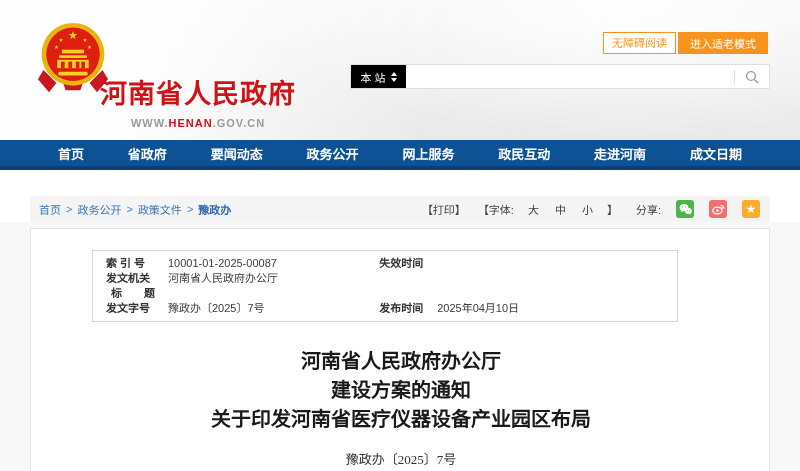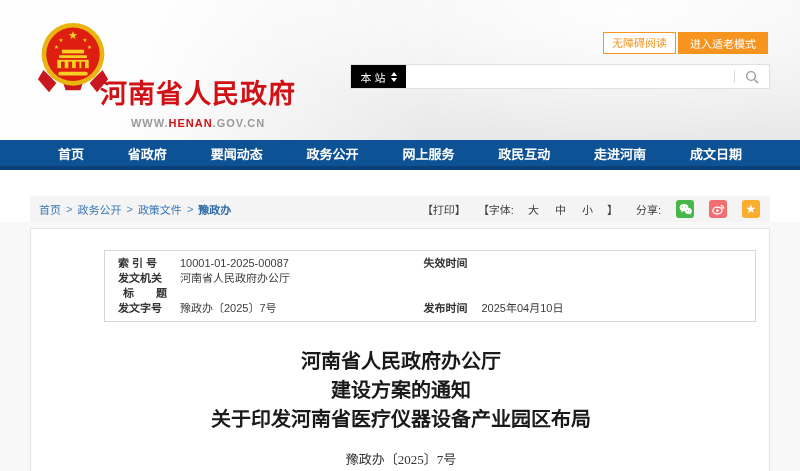--- a/index.html
+++ b/index.html
@@ -72,21 +72,21 @@
   .ic-weibo { background:#f16f71; }
   .ic-star { background:#fbae2d; color:#fff; font-size:12px; line-height:1; }
 
   
   .main-bg { position:absolute; left:0; top:222px; width:800px; height:249px; background:#f8f8f8; }
   .card {
     position:absolute; left:30px; top:228px; width:740px; height:260px;
     background:#ffffff; border:1px solid #e3e3e3;
   }
   .doc-table {
-    position:absolute; left:73px; top:21px; width:652px;
+    position:absolute; left:61px; top:21px; width:586px;
     border:1px solid #d6d6d6; font-size:11px; color:#3c3c3c; padding:5px 0;
   }
   .dt-row { display:flex; line-height:15px; }
   .dt-cell { display:flex; }
   .dt-cell.l { flex:0 0 49%; padding-left:13px; }
   .dt-cell.r { flex:1; }
   .dt-cell.full { flex:1; padding-left:13px;text-align:center; }
   .dt-label { font-weight:bold; color:#333; flex:0 0 54px; white-space:pre; }
   .dt-label.r2 { flex:0 0 50px; }
   .dt-value { color:#3c3c3c; padding-left:8px; white-space:nowrap; }

